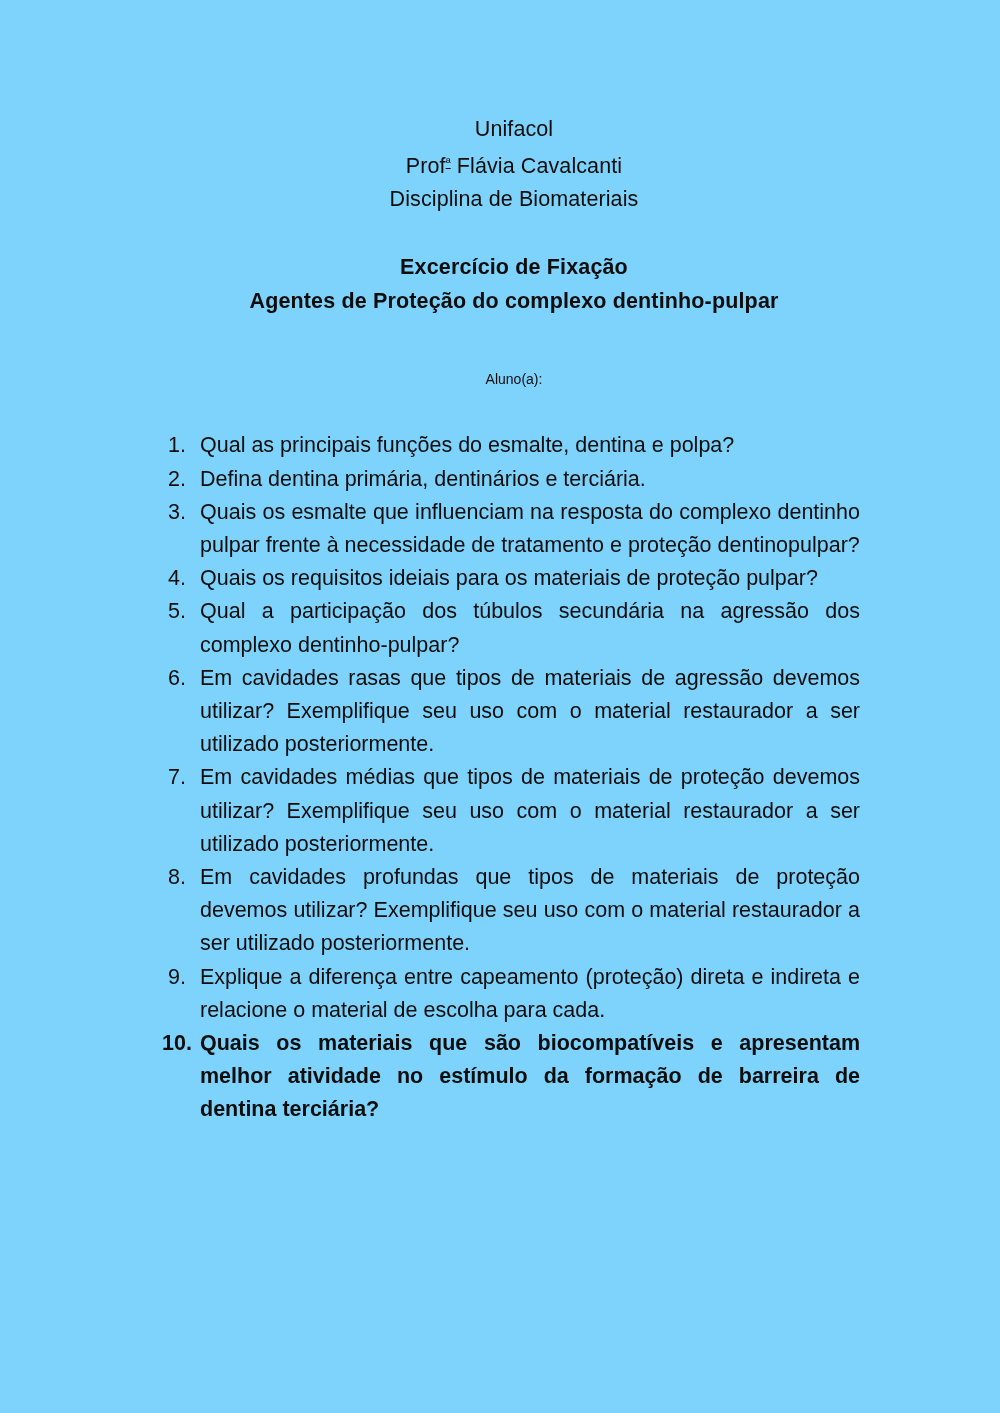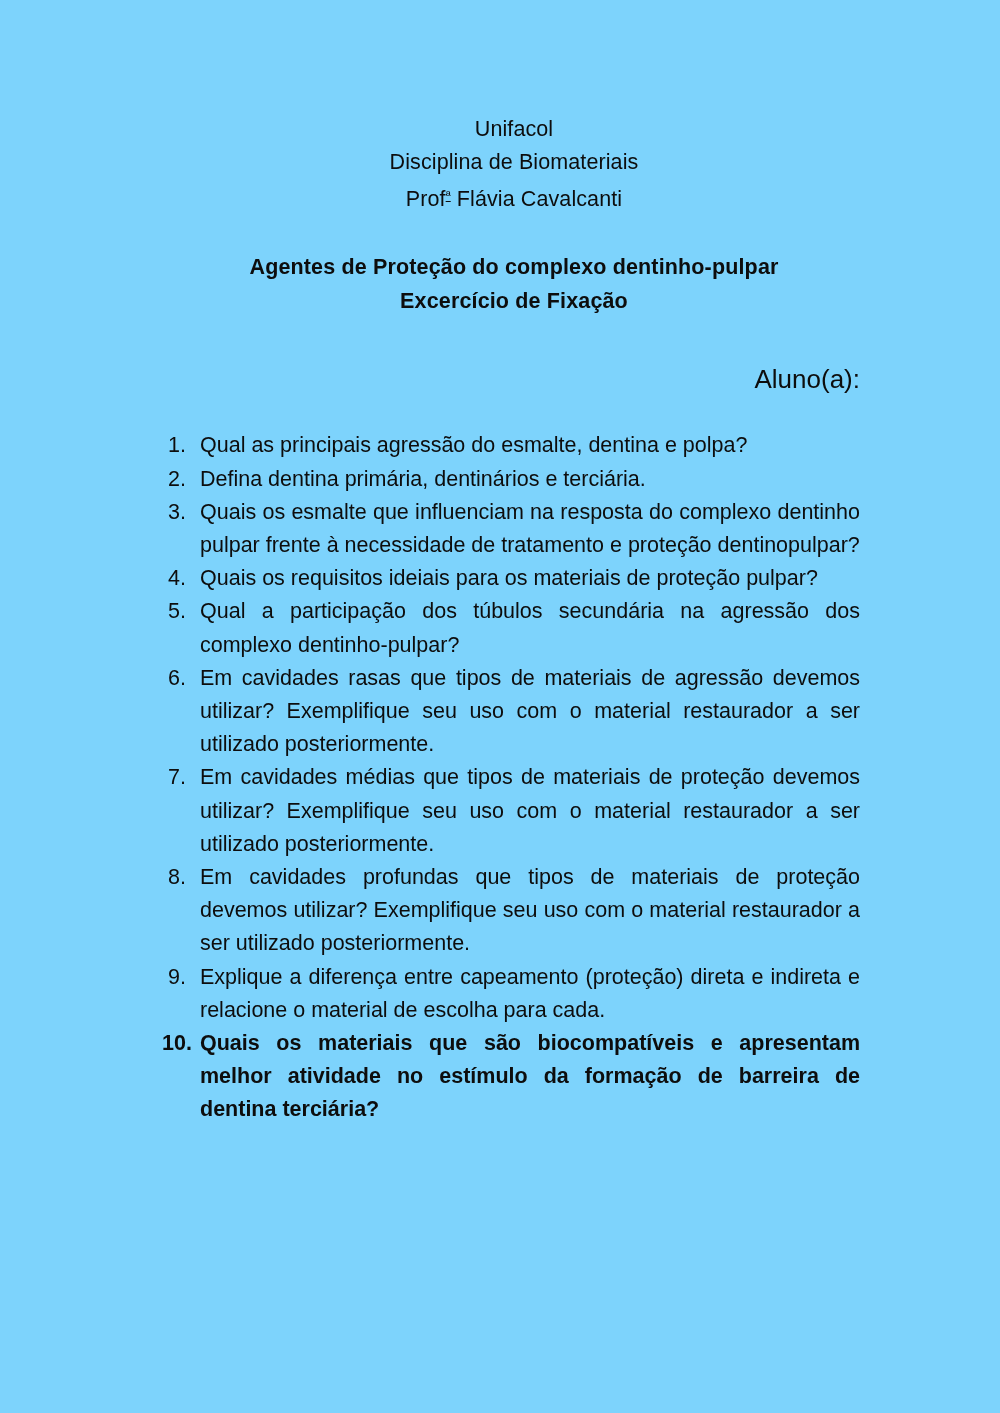--- a/index.html
+++ b/index.html
@@ -53,23 +53,23 @@
   .title-line {
     font-size: 21.5px;
     line-height: 34px;
     font-weight: bold;
     letter-spacing: 0.15px;
   }
 
   
   .student {
     margin-top: 45px;
-    font-size: 26px;
+    font-size: 14px;
     line-height: 32px;
-    text-align: right;
+    text-align: center;
   }
 
   
   ol.questions {
     list-style: none;
     margin: 34px 0 0 0;
     padding: 0;
   }
   ol.questions > li {
     position: relative;
@@ -106,35 +106,35 @@
   }
 </style>
 </head>
 <body>
 
 <div class="page">
   <div class="content">
 
     <div class="header">
       <div class="header-line">Unifacol</div>
+      <div class="header-line"><span>Prof</span><span class="ord">ª</span><span> Flávia Cavalcanti</span></div>
       <div class="header-line">Disciplina de Biomateriais</div>
-      <div class="header-line"><span>Prof</span><span class="ord">ª</span><span> Flávia Cavalcanti</span></div>
     </div>
 
     <div class="title-block">
+      <div class="title-line">Excercício de Fixação</div>
       <div class="title-line">Agentes de Proteção do complexo dentinho-pulpar</div>
-      <div class="title-line">Excercício de Fixação</div>
     </div>
 
     <div class="student">Aluno(a):</div>
 
     <ol class="questions">
       <li class="single">
         <span class="num">1.</span>
-        <span class="qtext">Qual as principais agressão do esmalte, dentina e polpa?</span>
+        <span class="qtext">Qual as principais funções do esmalte, dentina e polpa?</span>
       </li>
       <li class="single">
         <span class="num">2.</span>
         <span class="qtext">Defina dentina primária, dentinários e terciária.</span>
       </li>
       <li>
         <span class="num">3.</span>
         <span class="qtext">Quais os esmalte que influenciam na resposta do complexo dentinho pulpar frente à necessidade de tratamento e proteção dentinopulpar?</span>
       </li>
       <li class="single">

